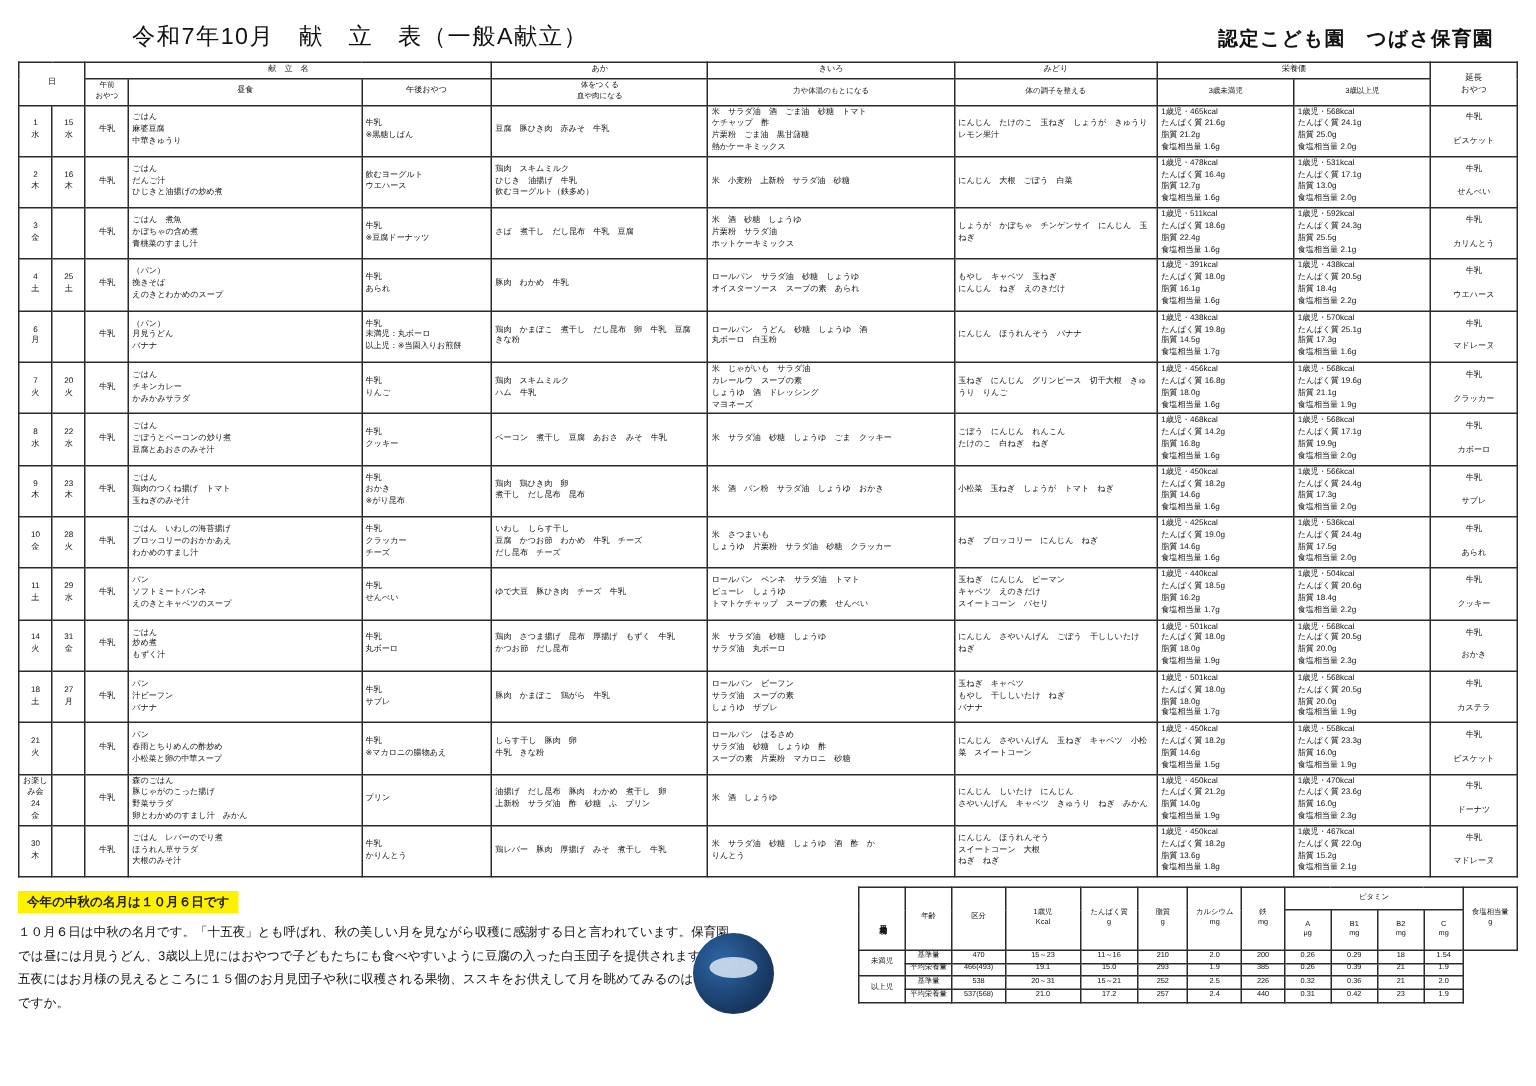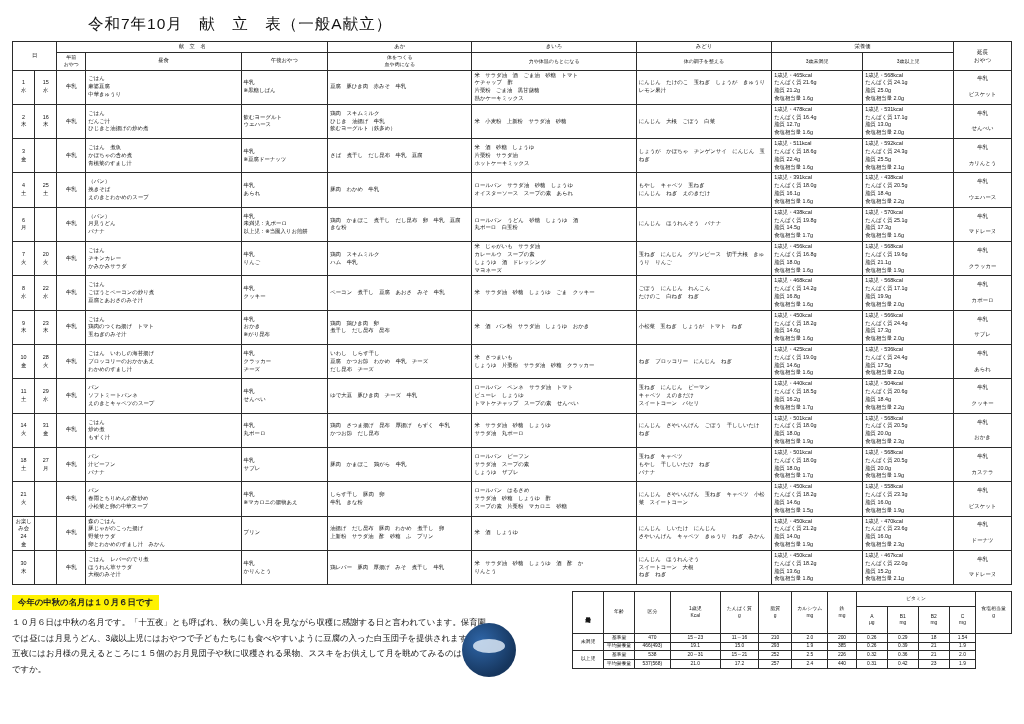--- a/index.html
+++ b/index.html
@@ -49,20 +49,21 @@
   table.ntab th{font-weight:normal;}
   .ntab .lbl{font-size:5.2px;}
 </style>
 </head>
 <body>
 
 <div class="page">
 
   <div class="hdr">
     <div class="hdr-title">令和7年10月　献　立　表（一般A献立）</div>
+    <div class="hdr-right">認定こども園　つばさ保育園</div>
   </div>
 
   <table class="menu">
     <colgroup>
       <col style="width:20px">
         <col style="width:20px">
         <col style="width:26px">
       <col style="width:140px">
         <col style="width:78px">
       <col style="width:130px">

